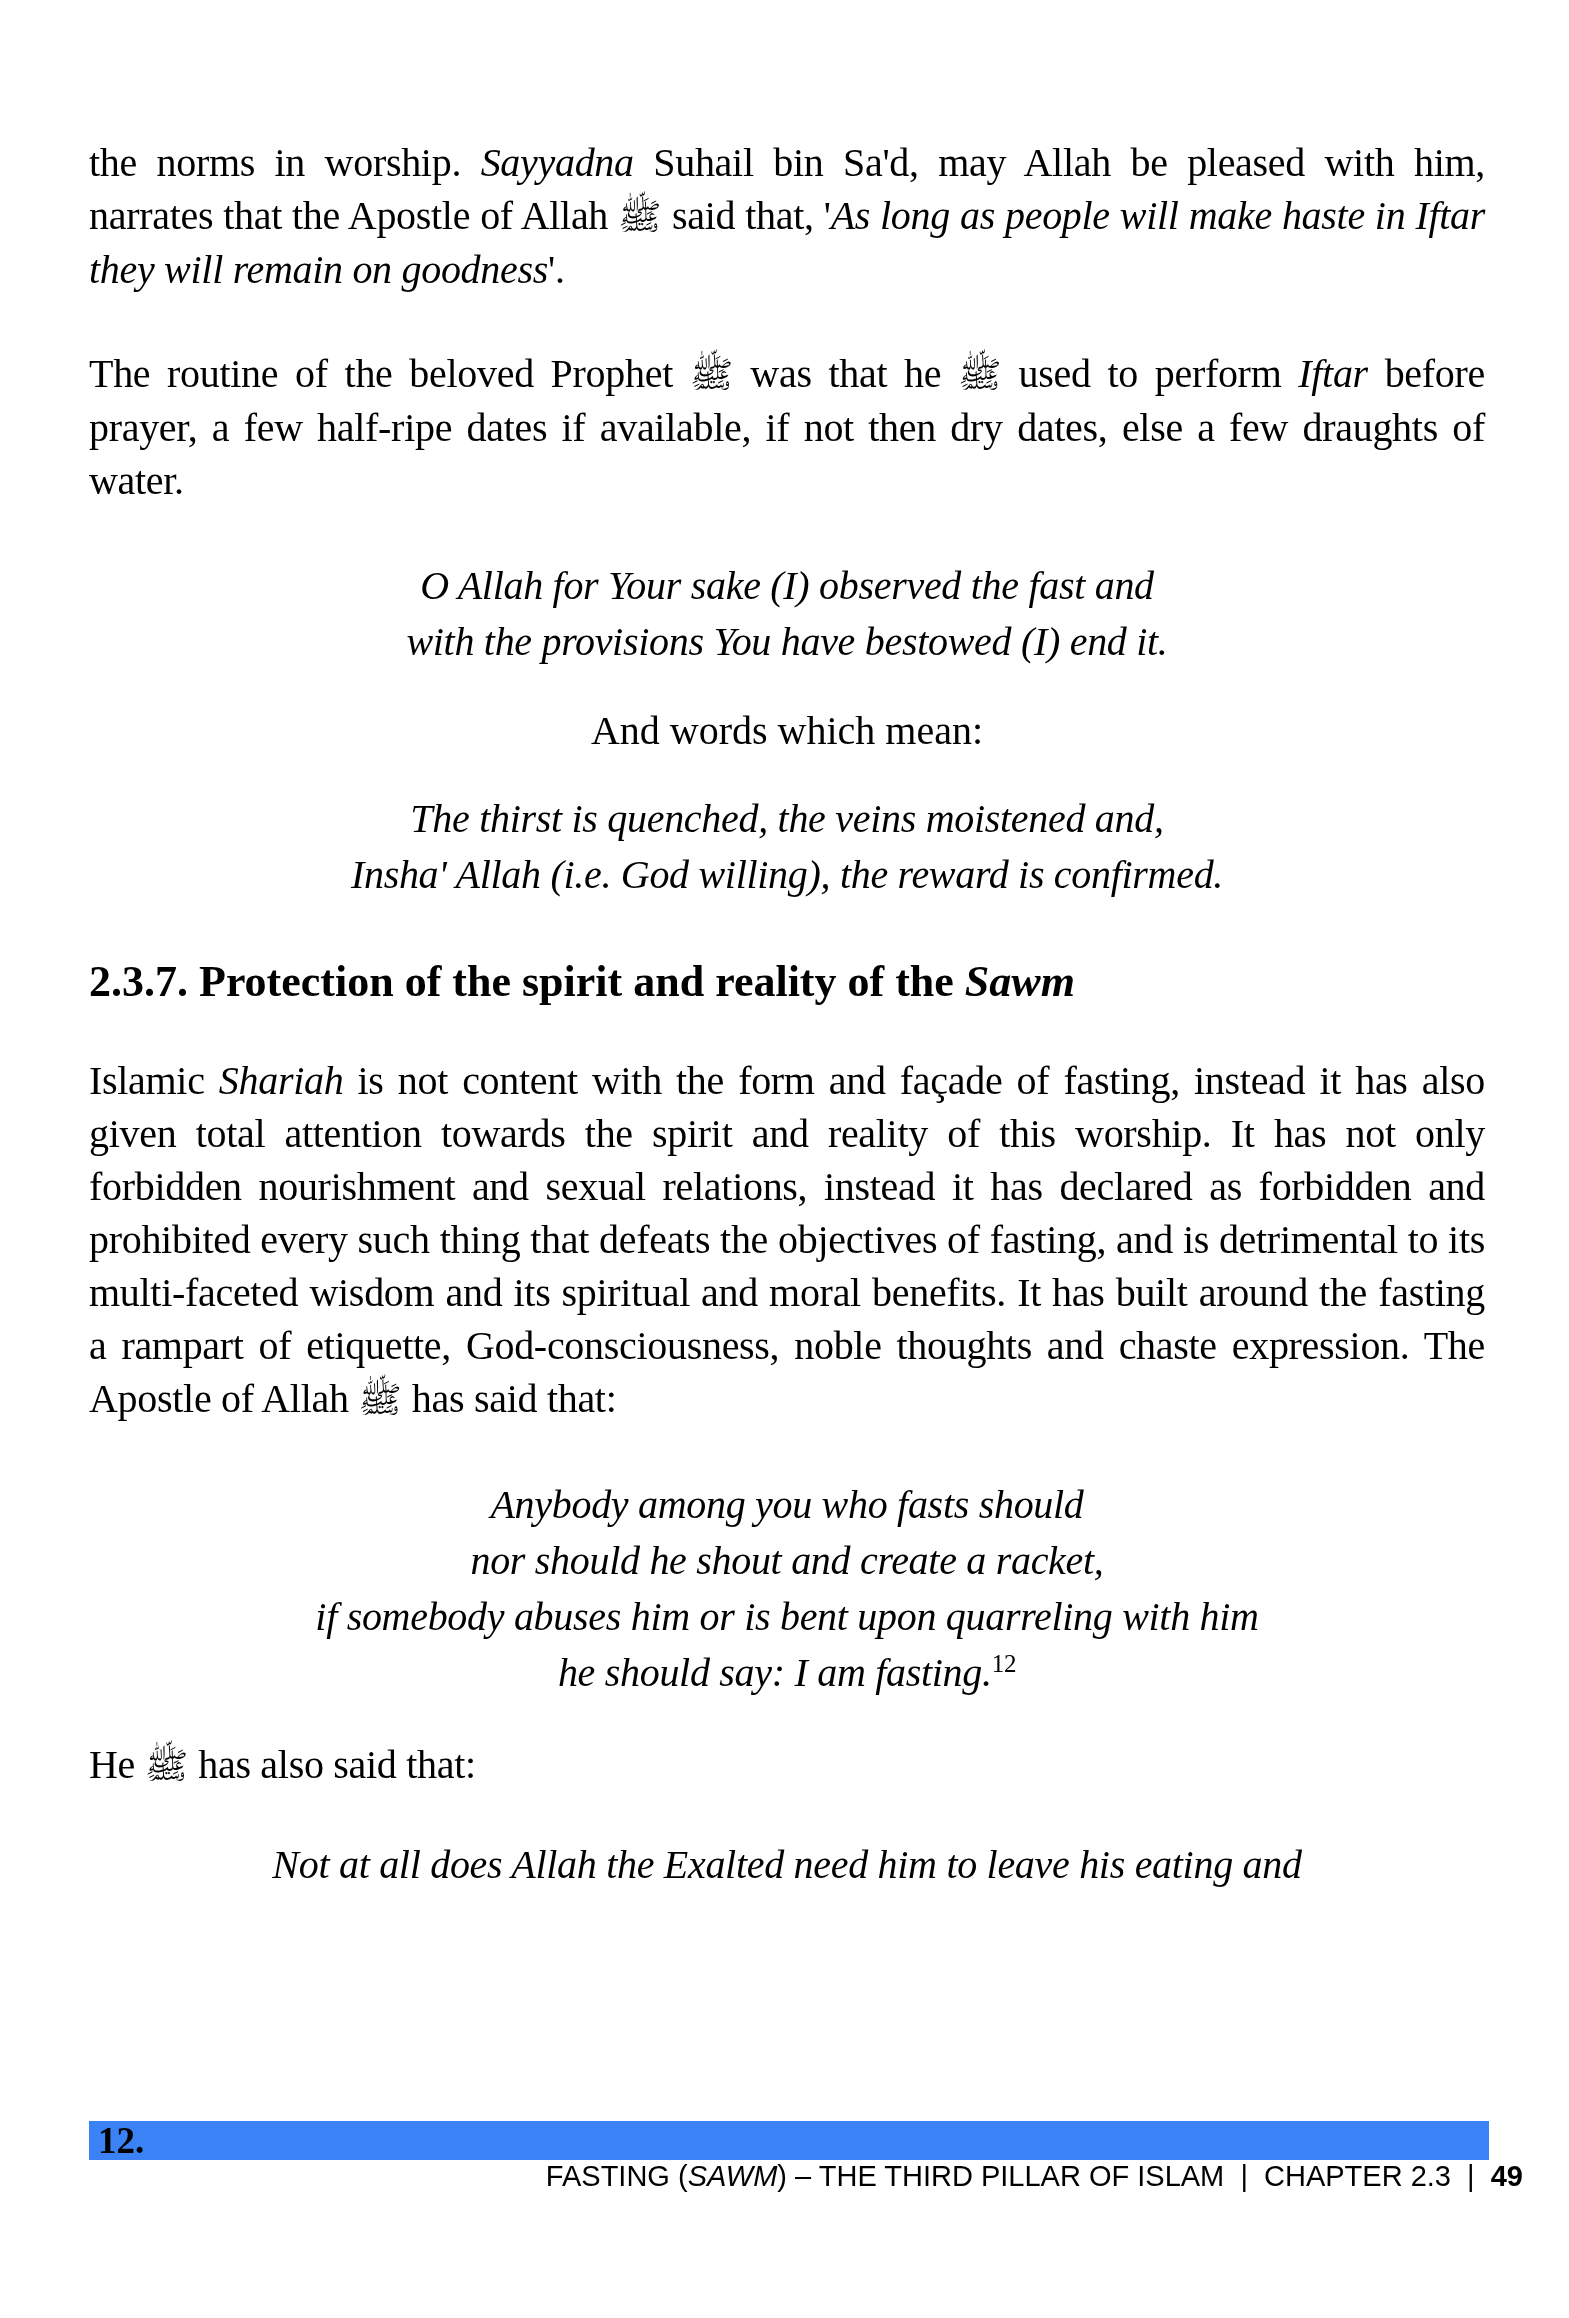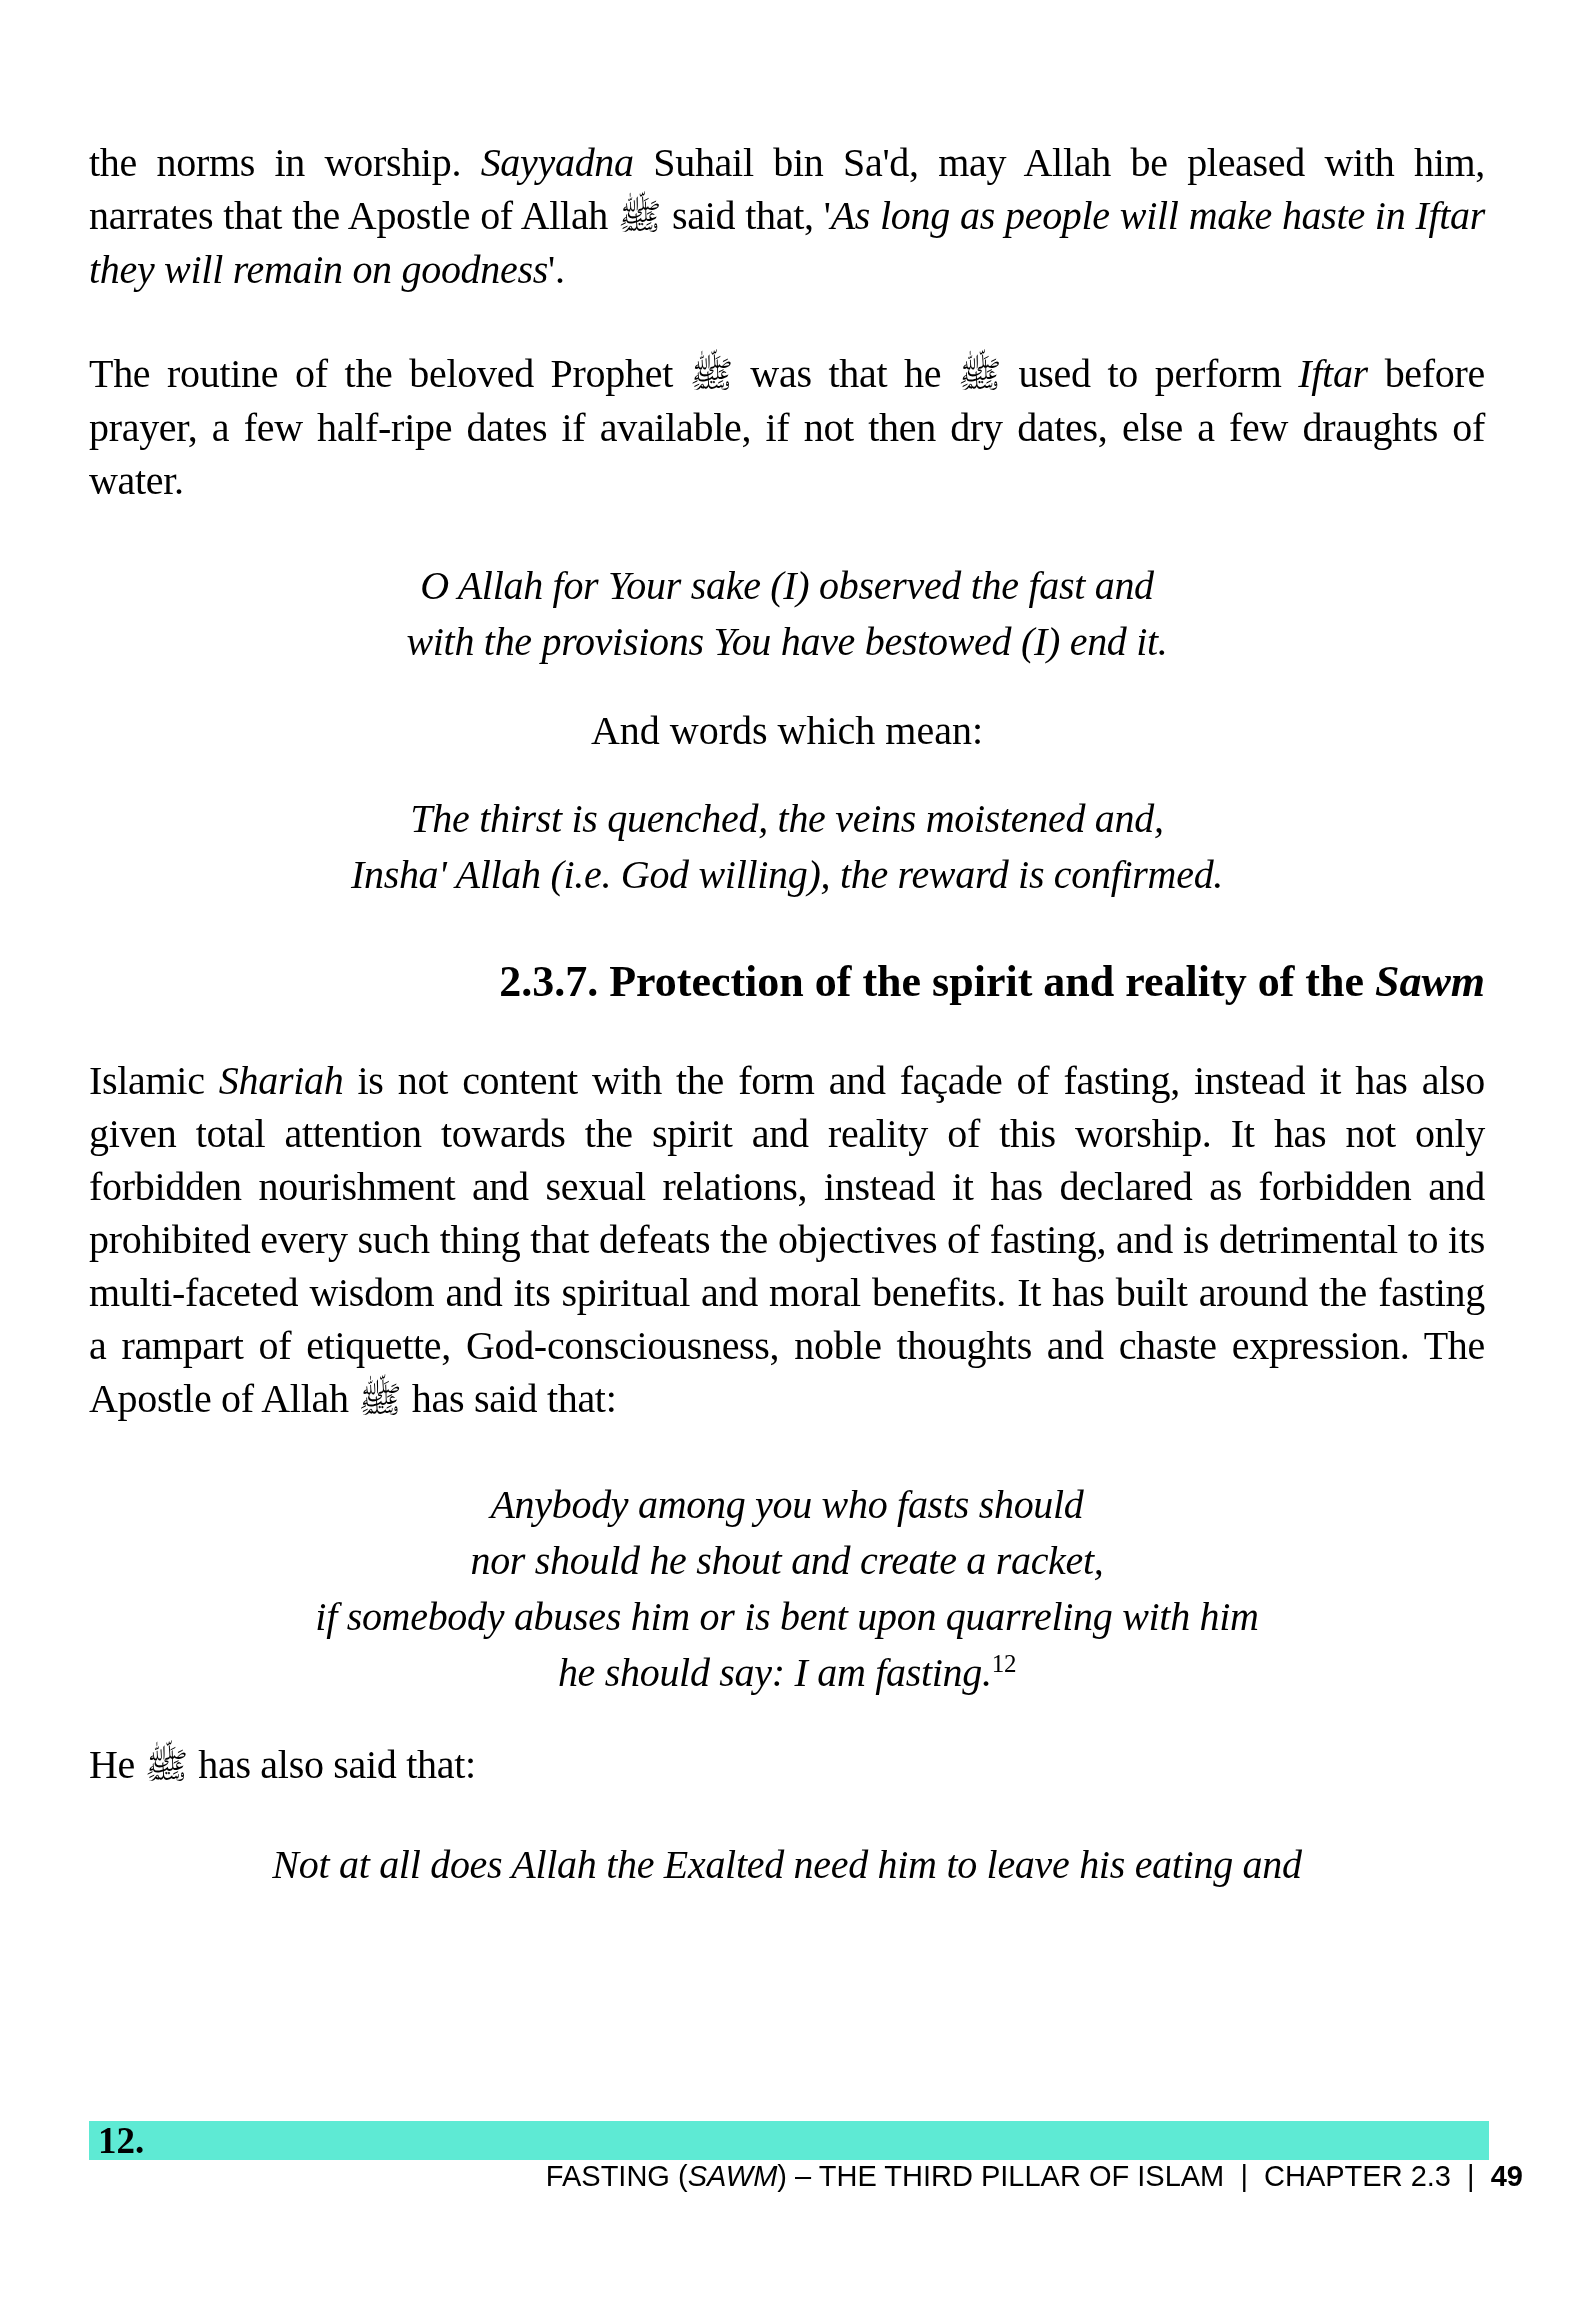--- a/index.html
+++ b/index.html
@@ -37,21 +37,20 @@
     line-height:53px;
     text-align:center;
     margin:0;
   }
   .heading {
     font-size:44px;
     line-height:55px;
     font-weight:bold;
     white-space:nowrap;
     margin:0 0 45px 0;
-    text-align:right;
   }
   .mb-lg { margin-bottom:51px; }
   .mb-md { margin-bottom:45px; }
   .mb-sm { margin-bottom:34px; }
   .mb-xs { margin-bottom:37px; }
   .rs-i  { font-style:italic; }
   .rs-b  { font-weight:bold; }
   .rs-bi { font-weight:bold; font-style:italic; }
   .rs-sym {
     font-family:"DejaVu Sans", sans-serif;
@@ -123,20 +122,20 @@
     </div>
 
     <p class="para mb-md"><span>He </span><span class="rs-sym">ﷺ</span><span> has also said that:</span></p>
 
     <div>
       <div class="quote"><span class="rs-i">Not at all does Allah the Exalted need him to leave his eating and</span></div>
     </div>
 
   </div>
 
-  <div class="footnote-bar" style="background: #5eead4;">
+  <div class="footnote-bar" style="background: #3b82f6;">
     <span class="footnote-marker">12.</span>
   </div>
 
   <div class="page-footer"><span>FASTING (</span><span class="rs-i">SAWM</span><span>) – THE THIRD PILLAR OF ISLAM  |  CHAPTER 2.3  |  </span><span class="rs-b">49</span></div>
 
 </div>
 
 
 </body></html>

